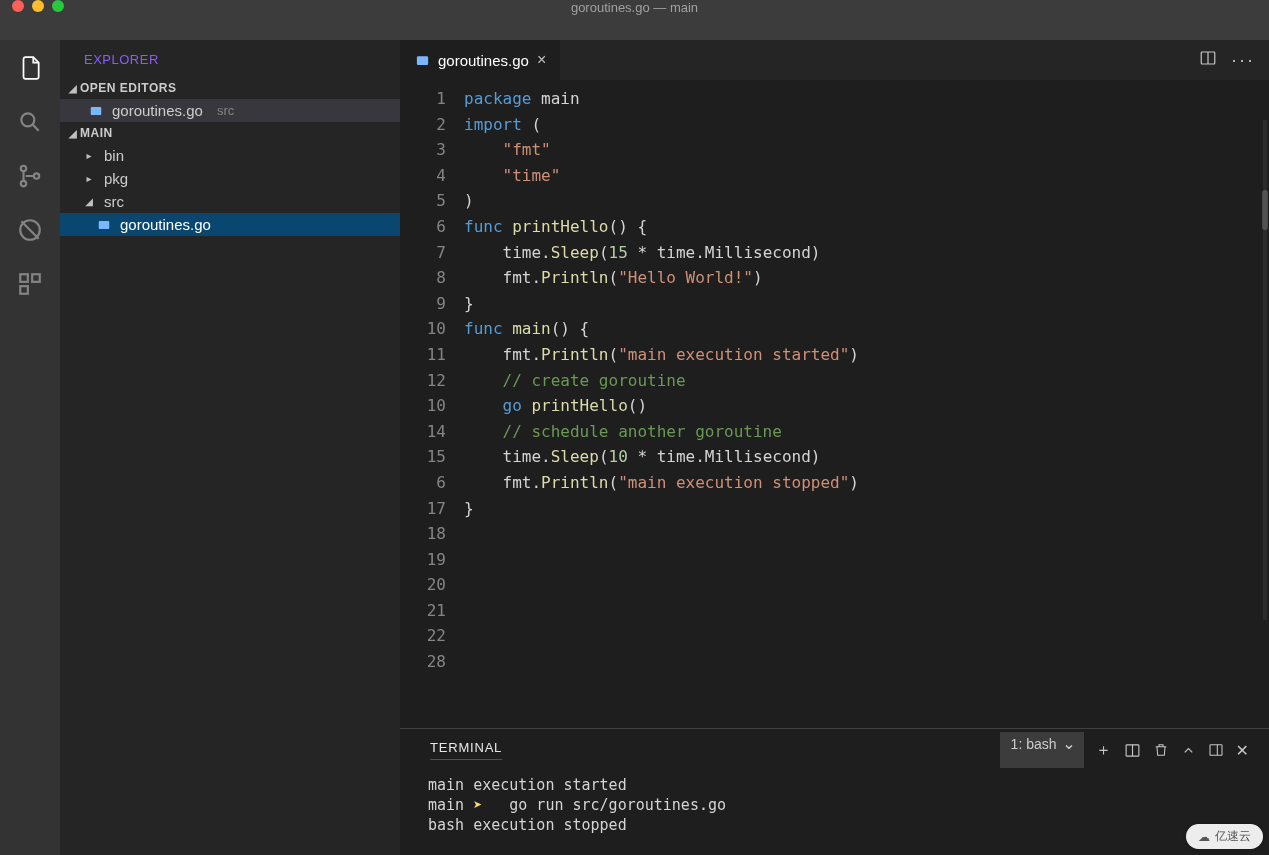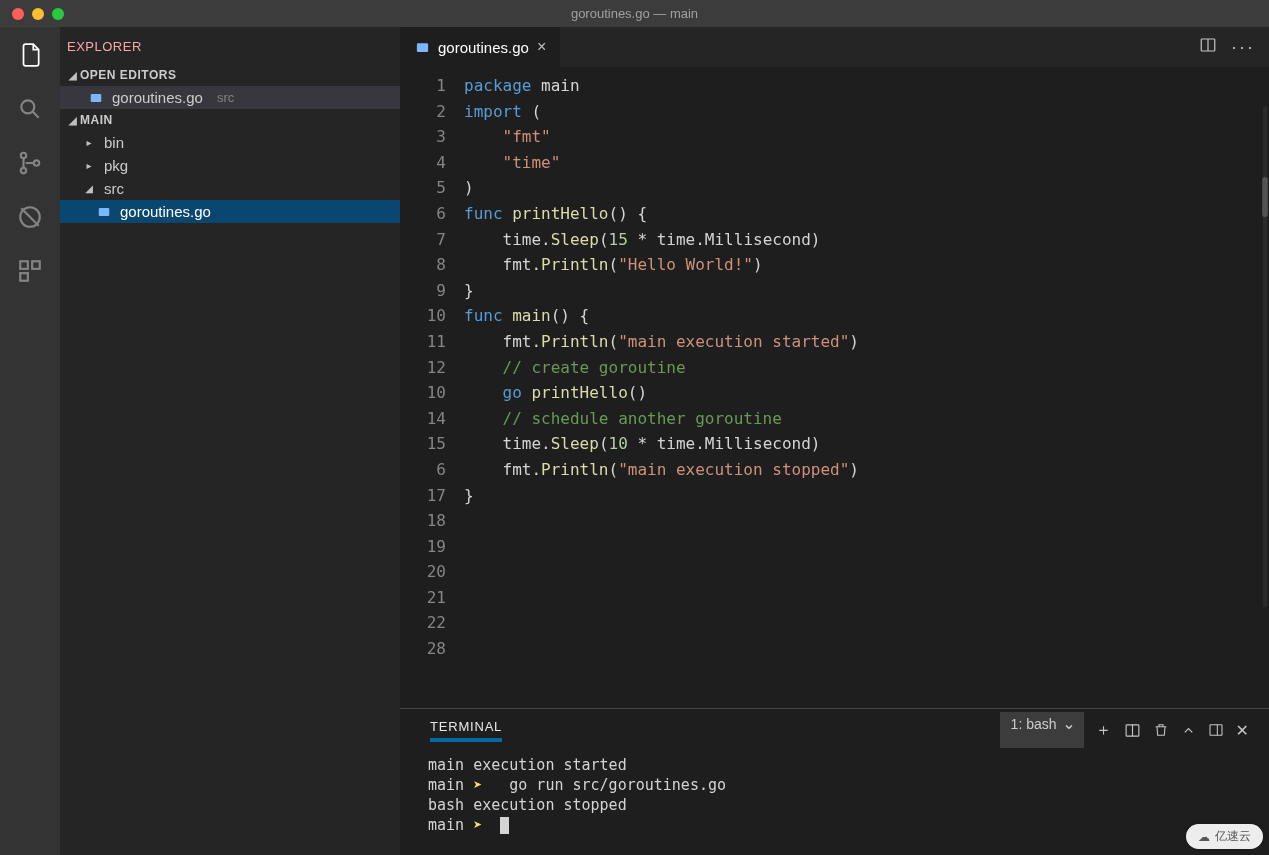--- a/index.html
+++ b/index.html
@@ -7,24 +7,23 @@
   font-family: -apple-system, BlinkMacSystemFont, "Segoe UI", sans-serif;
   background: #1e1e1e;
   color: #cccccc;
   width: 1269px;
   height: 855px;
   overflow: hidden;
   display: flex;
   flex-direction: column;
 }
 .titlebar {
-  height: 27px;
+  height: 40px;
   background: #3c3c3c;
   display: flex;
-  align-items: center;
   position: relative;
 }
 .traffic-lights {
   display: flex;
   gap: 8px;
   padding-left: 12px;
 }
 .tl { width: 12px; height: 12px; border-radius: 50%; }
 .tl.red { background: #ff5f56; }
 .tl.yellow { background: #ffbd2e; }
@@ -49,22 +48,22 @@
 .ab-icon { width: 28px; height: 28px; display:flex; align-items:center; justify-content:center; color:#848484; cursor:pointer; }
 .ab-icon.active { color:#fff; }
 .sidebar {
   width: 340px;
   background: #252526;
   display: flex;
   flex-direction: column;
   font-size: 14px;
 }
 .sidebar-title {
-  padding: 12px 7px 10px;
-  color: #fca5a5;
+  padding: 12px 24px 10px;
+  color: #8b5cf6;
   font-size: 13px;
   letter-spacing: 0.5px;
 }
 .section-hdr {
   display: flex;
   align-items: center;
   padding: 4px 6px;
   color: #cccccc;
   font-size: 12px;
   font-weight: 600;
@@ -137,21 +136,21 @@
   display:flex;
   flex-direction:column;
 }
 .term-header {
   height:42px;
   display:flex;
   align-items:center;
   padding:0 20px 0 30px;
   gap:12px;
 }
-.term-title { font-size:13px; letter-spacing:0.8px; color:#e7e7e7; border-bottom:4px solid #0369a1; padding-bottom:4px; }
+.term-title { font-size:13px; letter-spacing:0.8px; color:#e7e7e7; border-bottom:1px solid #0369a1; padding-bottom:4px; }
 .term-fill { flex:1; }
 .term-select {
   background:#3c3c3c;
   border:1px solid #3c3c3c;
   color:#ccc;
   padding:3px 26px 15px 10px;
   font-size:14px;
   appearance:none;
   position:relative;
 }
@@ -354,21 +353,21 @@
             </svg>
         </span>
         <span class="term-icon">
           <svg width="16" height="16" viewBox="0 0 24 24" fill="none" stroke="currentColor" stroke-width="1.6">
               <rect x="3" y="4" width="18" height="16" rx="1"></rect>
               <path d="M14 4v16"></path>
             </svg>
         </span>
         <span class="term-icon">✕</span>
       </div>
-      <div class="term-body" id="term-body"><div>main execution started</div><div><span>main </span><span class="prm">➤</span>   go run src/goroutines.go</div><div>bash execution stopped</div><div><span>main </span><span class="prm">➤</span>  <span class="cursor-block"></span></div></div>
+      <div class="term-body" id="term-body"><div>main execution started</div><div><span>main </span><span class="prm">➤</span>   go run src/goroutines.go</div><div>bash execution stopped</div></div>
     </div>
   </div>
 </div>
 
 <div class="watermark">
   <span>☁</span>
   <span>亿速云</span>
 </div>
 
 </body></html>

